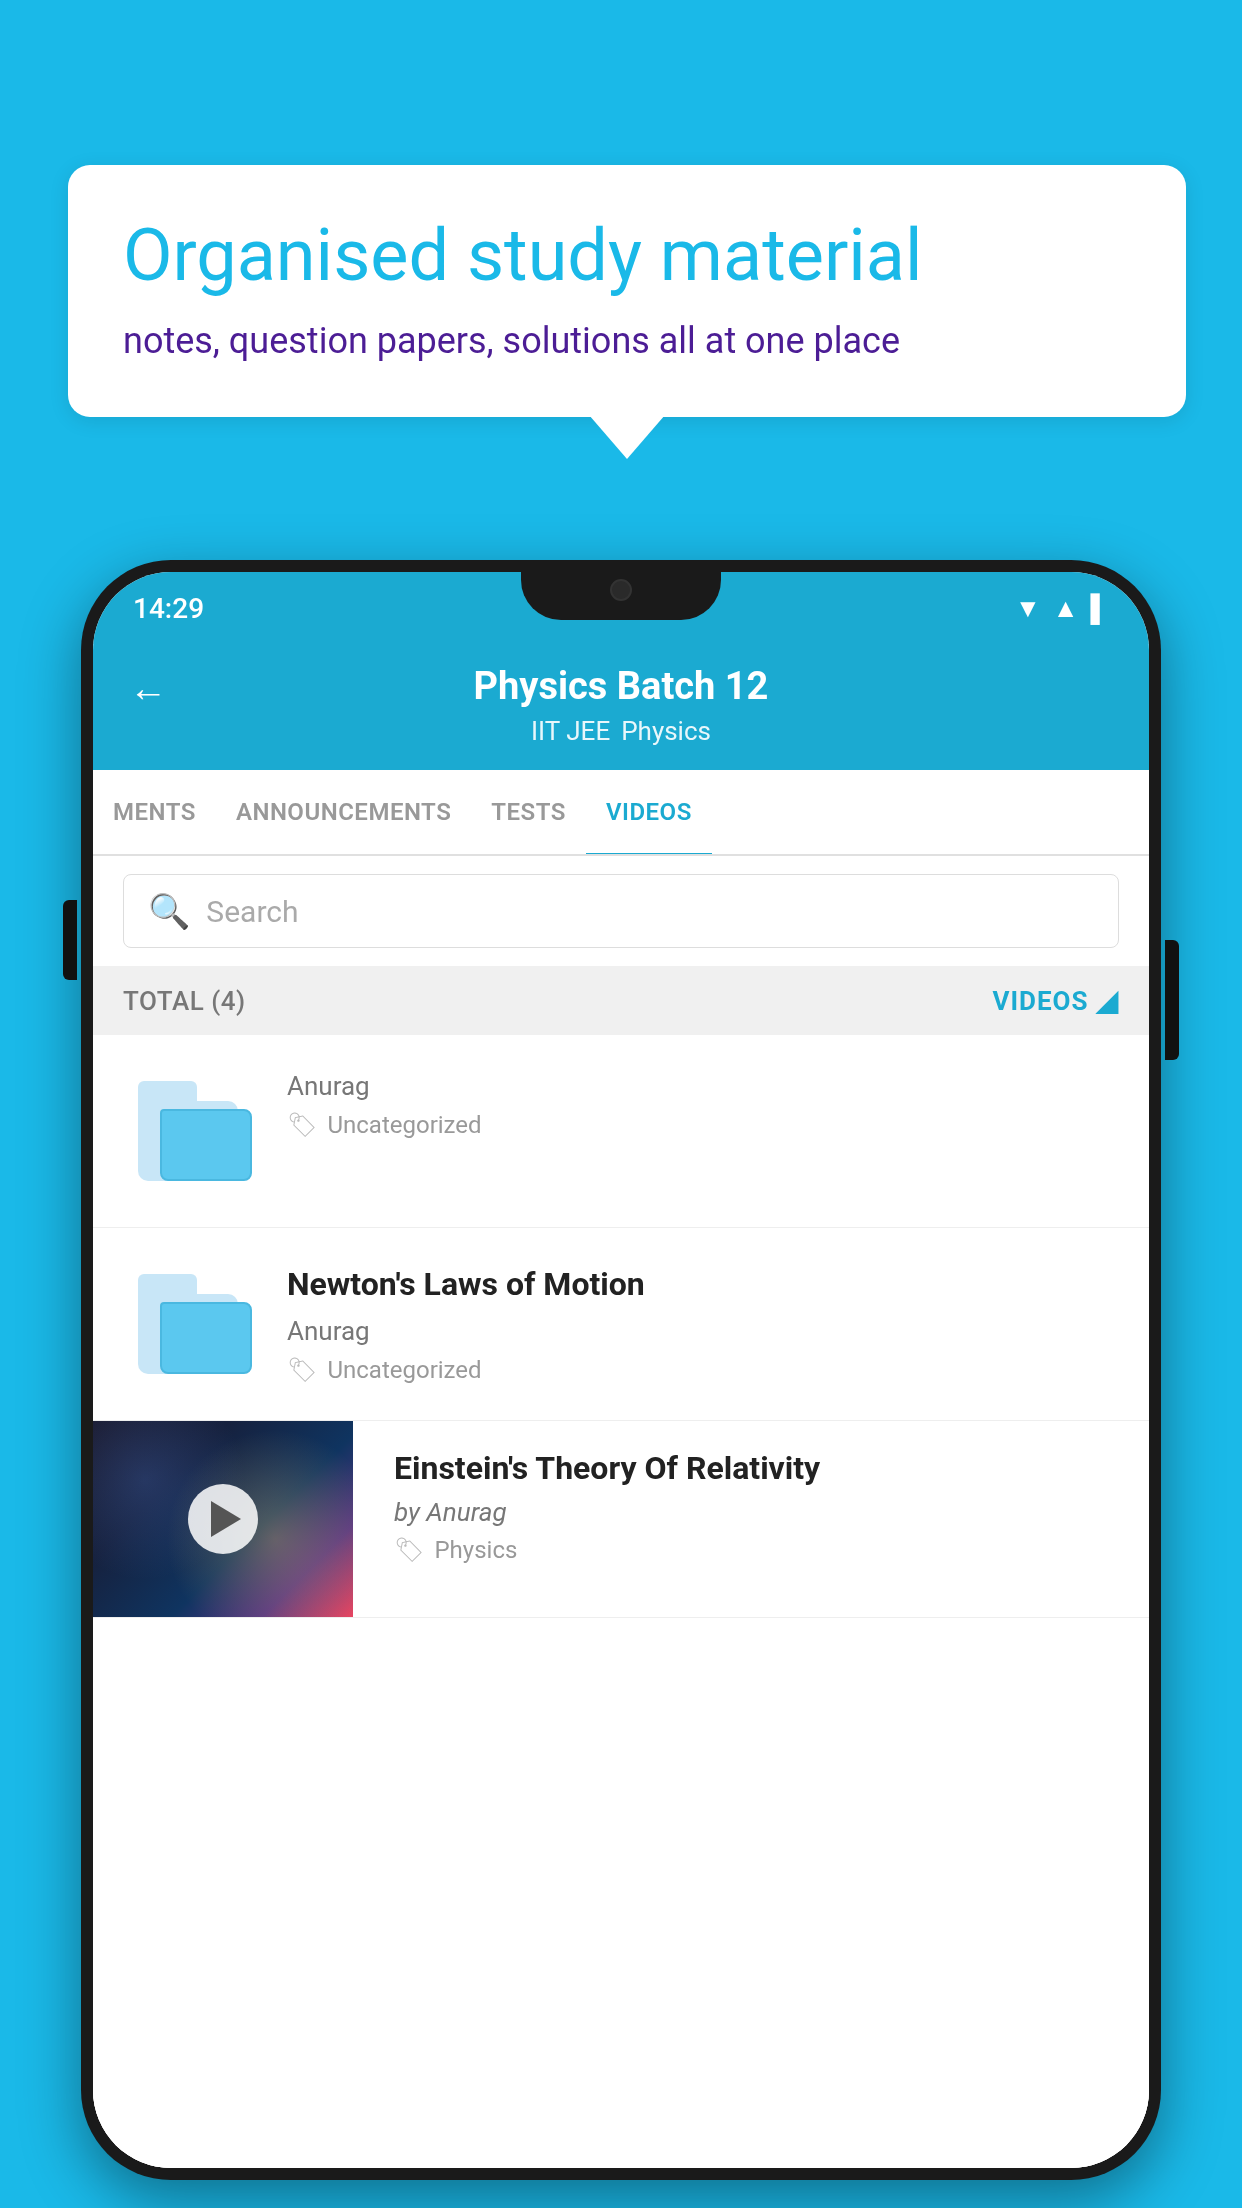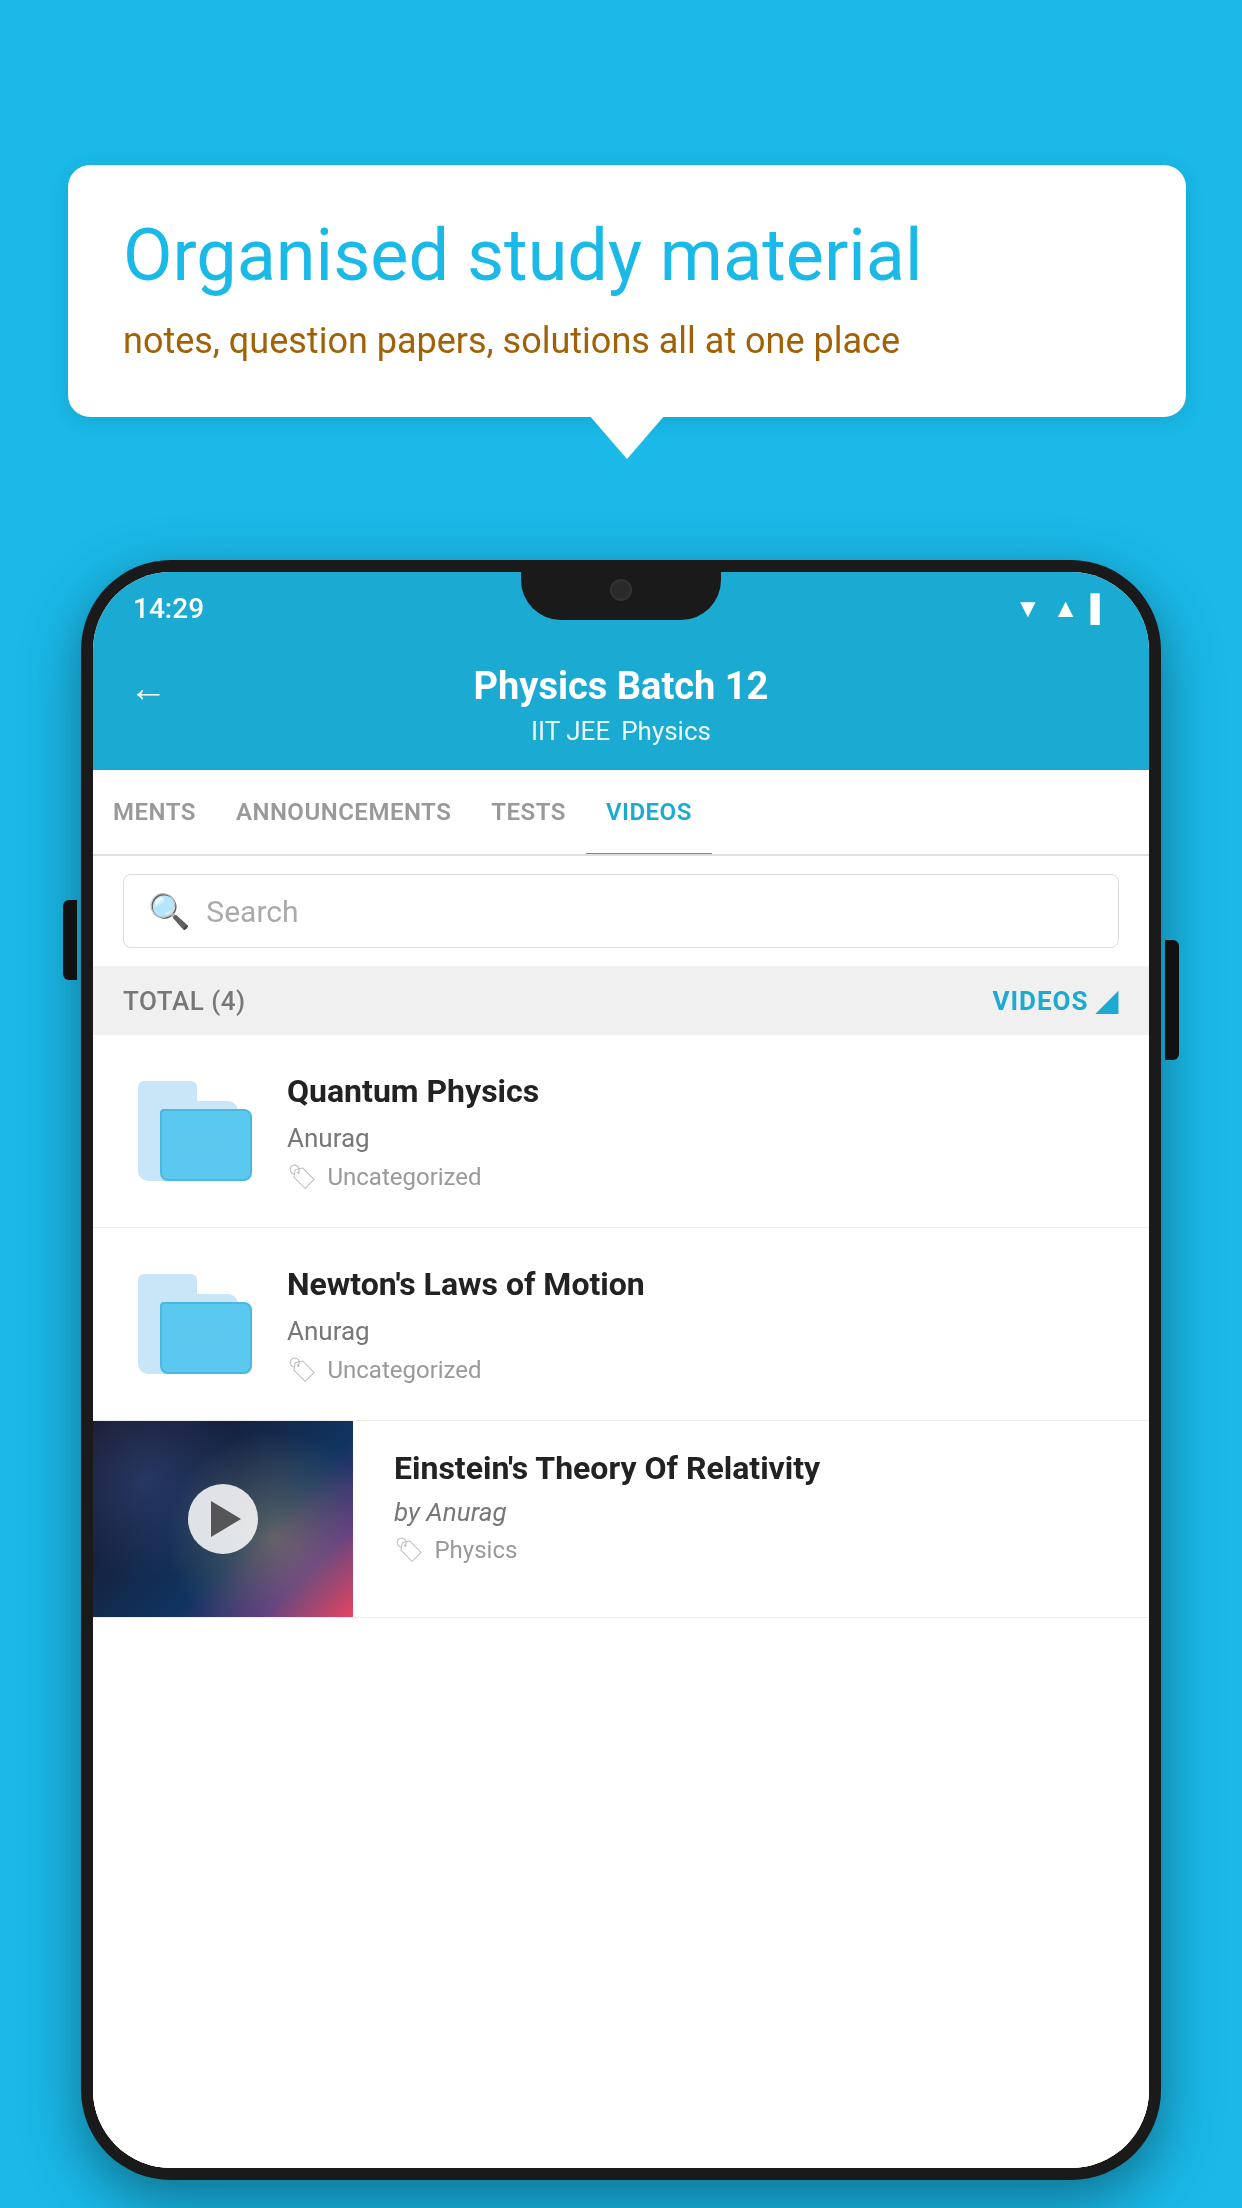--- a/index.html
+++ b/index.html
@@ -45,21 +45,21 @@
 
     .bubble-title {
       color: #1ab9e8;
       font-size: 72px;
       font-weight: 400;
       line-height: 1.15;
       margin-bottom: 22px;
     }
 
     .bubble-subtitle {
-      color: #a16207;
+      color: #4c1d95;
       font-size: 36px;
       font-weight: 400;
     }
 
     
     .phone-wrapper {
       position: absolute;
       top: 560px;
       left: 50%;
       transform: translateX(-50%);
@@ -552,21 +552,20 @@
           <div class="video-item">
             <div class="video-thumb">
               <div class="folder-icon-wrap">
                 <div class="folder-tab"></div>
                 <div class="folder-back"></div>
                 <div class="folder2-tab"></div>
                 <div class="folder2-front"></div>
               </div>
             </div>
             <div class="video-info">
-              <div class="video-title">Quantum Physics</div>
               <div class="video-author">Anurag</div>
               <div class="video-tag">
                 <span class="tag-icon">🏷</span>
                 <span>Uncategorized</span>
               </div>
             </div>
           </div>
 
           <div class="video-item">
             <div class="video-thumb">

